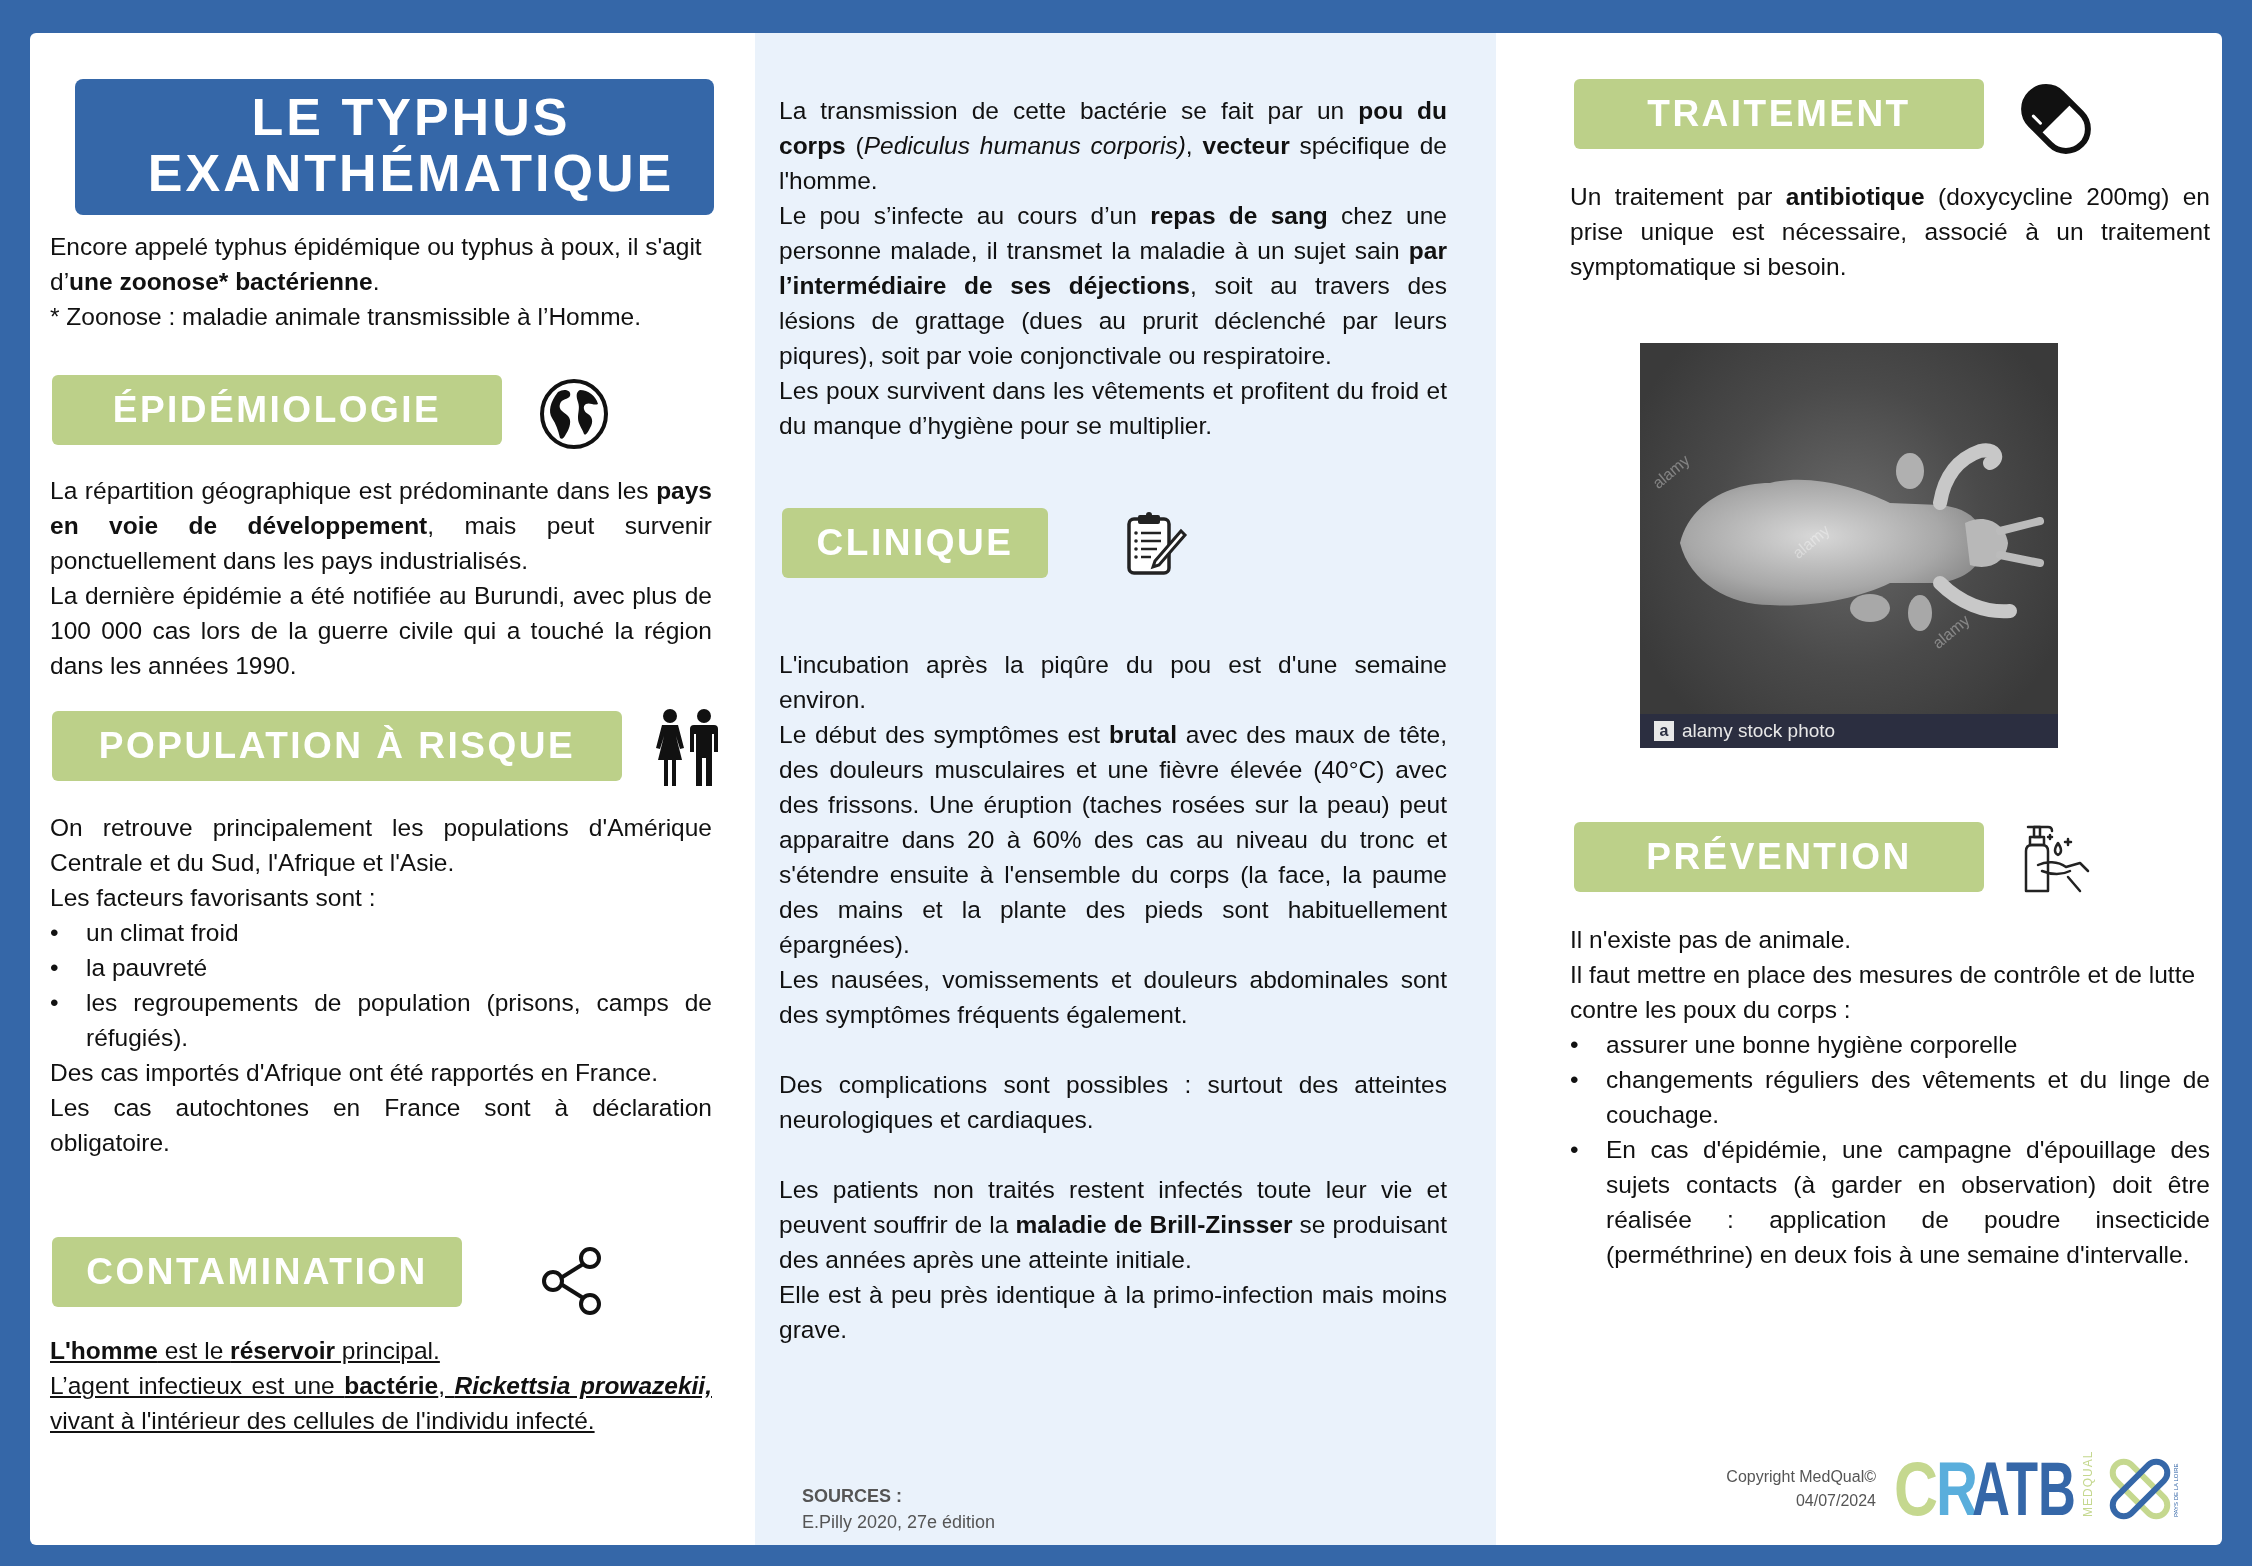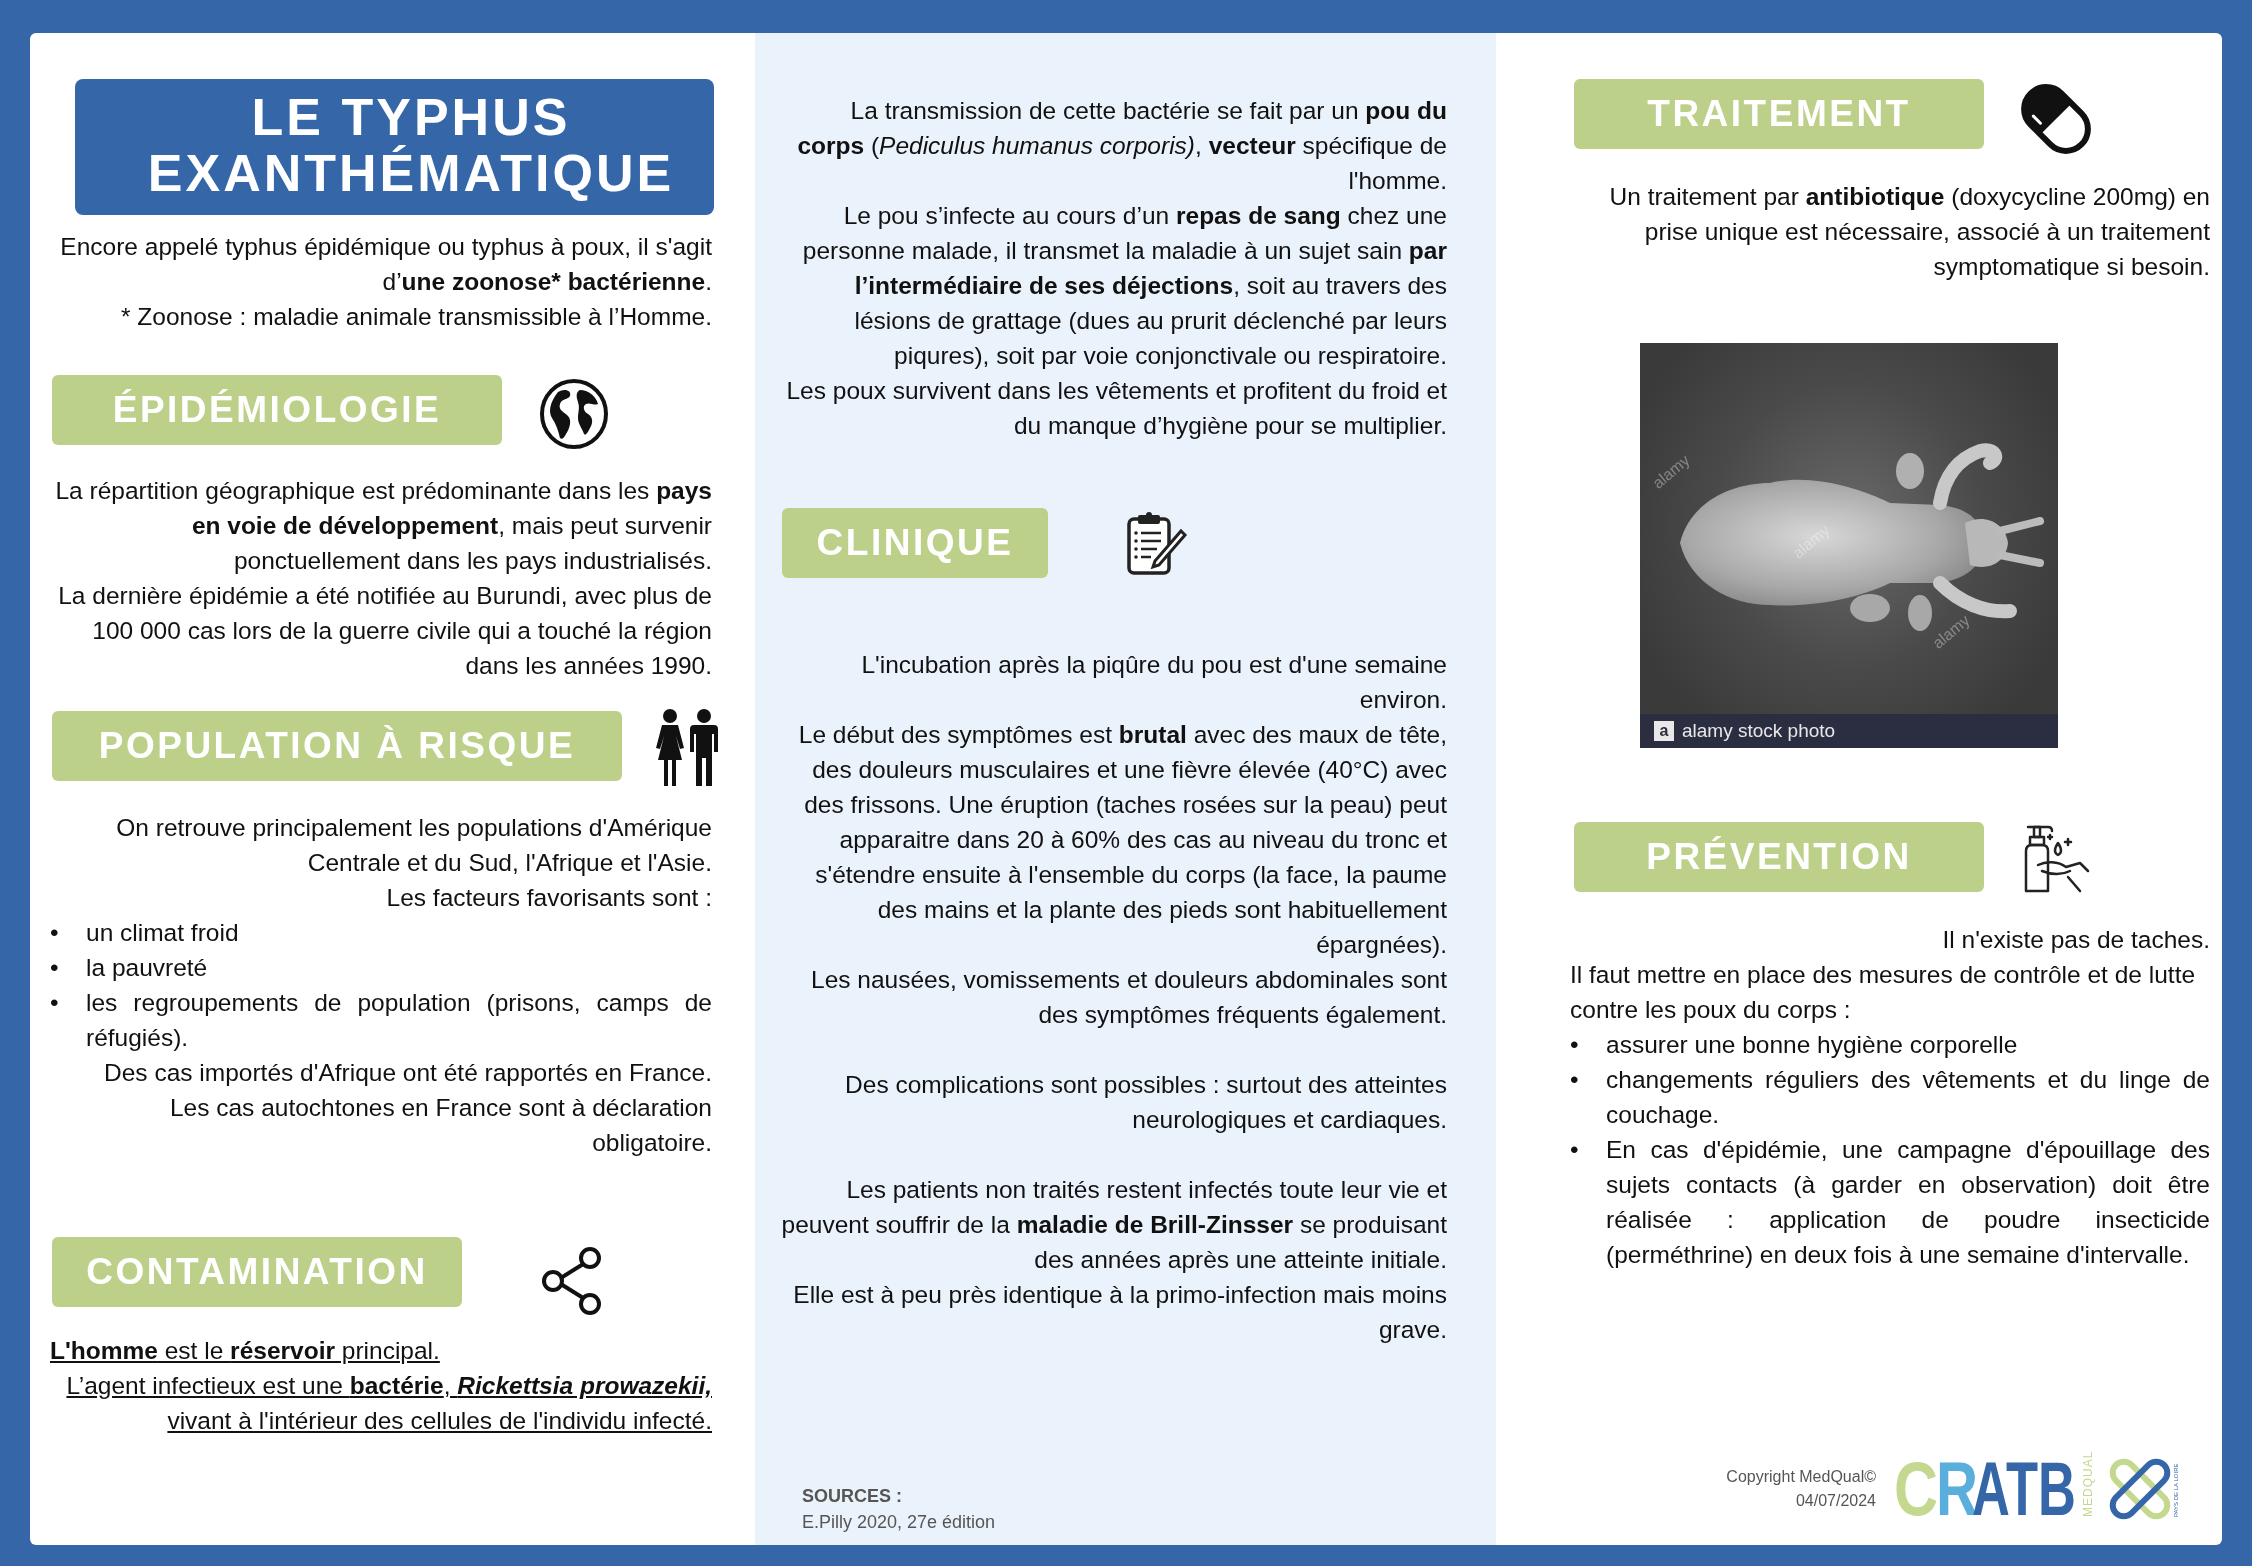--- a/index.html
+++ b/index.html
@@ -12,21 +12,21 @@
   .col-right { left: 1466px; width: 726px; }
 
   .title-box { position: absolute; left: 45px; top: 46px; width: 639px; height: 136px; background: #3567a8; border-radius: 8px; color: #fff; text-align: center; font-weight: bold; font-size: 52px; letter-spacing: 3px; line-height: 56px; padding-top: 10px; }
   .title-box div { display: block; margin-left: 33px; }
 
   .banner { position: absolute; height: 70px; background: #bcd089; border-radius: 6px; color: #fff; font-weight: bold; font-size: 37px; letter-spacing: 2.5px; display: flex; align-items: center; justify-content: center; }
   .icon { position: absolute; }
   .icon svg { display: block; }
 
   .text { position: absolute; font-size: 24.5px; line-height: 35px; text-align: justify; color: #111; }
-  .text p { margin: 0; text-align: right; }
+  .text p { margin: 0; }
   .text b { font-weight: bold; }
   .text i { font-style: italic; }
   .text .gap { height: 35px; }
   .bullets { list-style: none; }
   .bullets li { position: relative; padding-left: 36px; }
   .bullets li::before { content: "•"; position: absolute; left: 0; top: 0; }
 
   .sources { position: absolute; left: 47px; top: 1448px; font-size: 18px; line-height: 26px; color: #555; }
   .sources .h { font-weight: bold; }
 
@@ -200,21 +200,21 @@
           <rect x="12" y="16" width="14" height="8"></rect>
           <path d="M8 30 Q8 24 14 24 H24 Q30 24 30 30 V70 H8 Z"></path>
           <path d="M20 44 C28 40 40 40 48 46 L62 42 L70 50 M24 50 C34 54 44 54 52 50 M50 56 L62 70"></path>
           <path d="M40 22 C36 28 36 32 40 34 C44 32 44 28 40 22 Z"></path>
           <path d="M32 14 V18 M30 16 H34"></path>
           <path d="M50 18 V24 M47 21 H53"></path>
         </g>
       </svg>
     </div>
     <div class="text" style="left:74px; top:889px; width:640px;">
-      <p>Il n'existe pas de taches.</p>
+      <p>Il n'existe pas de animale.</p>
       <p style="text-align:left;">Il faut mettre en place des mesures de contrôle et de lutte contre les poux du corps :</p>
       <ul class="bullets">
         <li>assurer une bonne hygiène corporelle</li>
         <li>changements réguliers des vêtements et du linge de couchage.</li>
         <li>En cas d'épidémie, une campagne d'épouillage des sujets contacts (à garder en observation) doit être réalisée : application de poudre insecticide (perméthrine) en deux fois à une semaine d'intervalle.</li>
       </ul>
     </div>
 
     <div class="copyright">
       <div>Copyright MedQual©</div>

